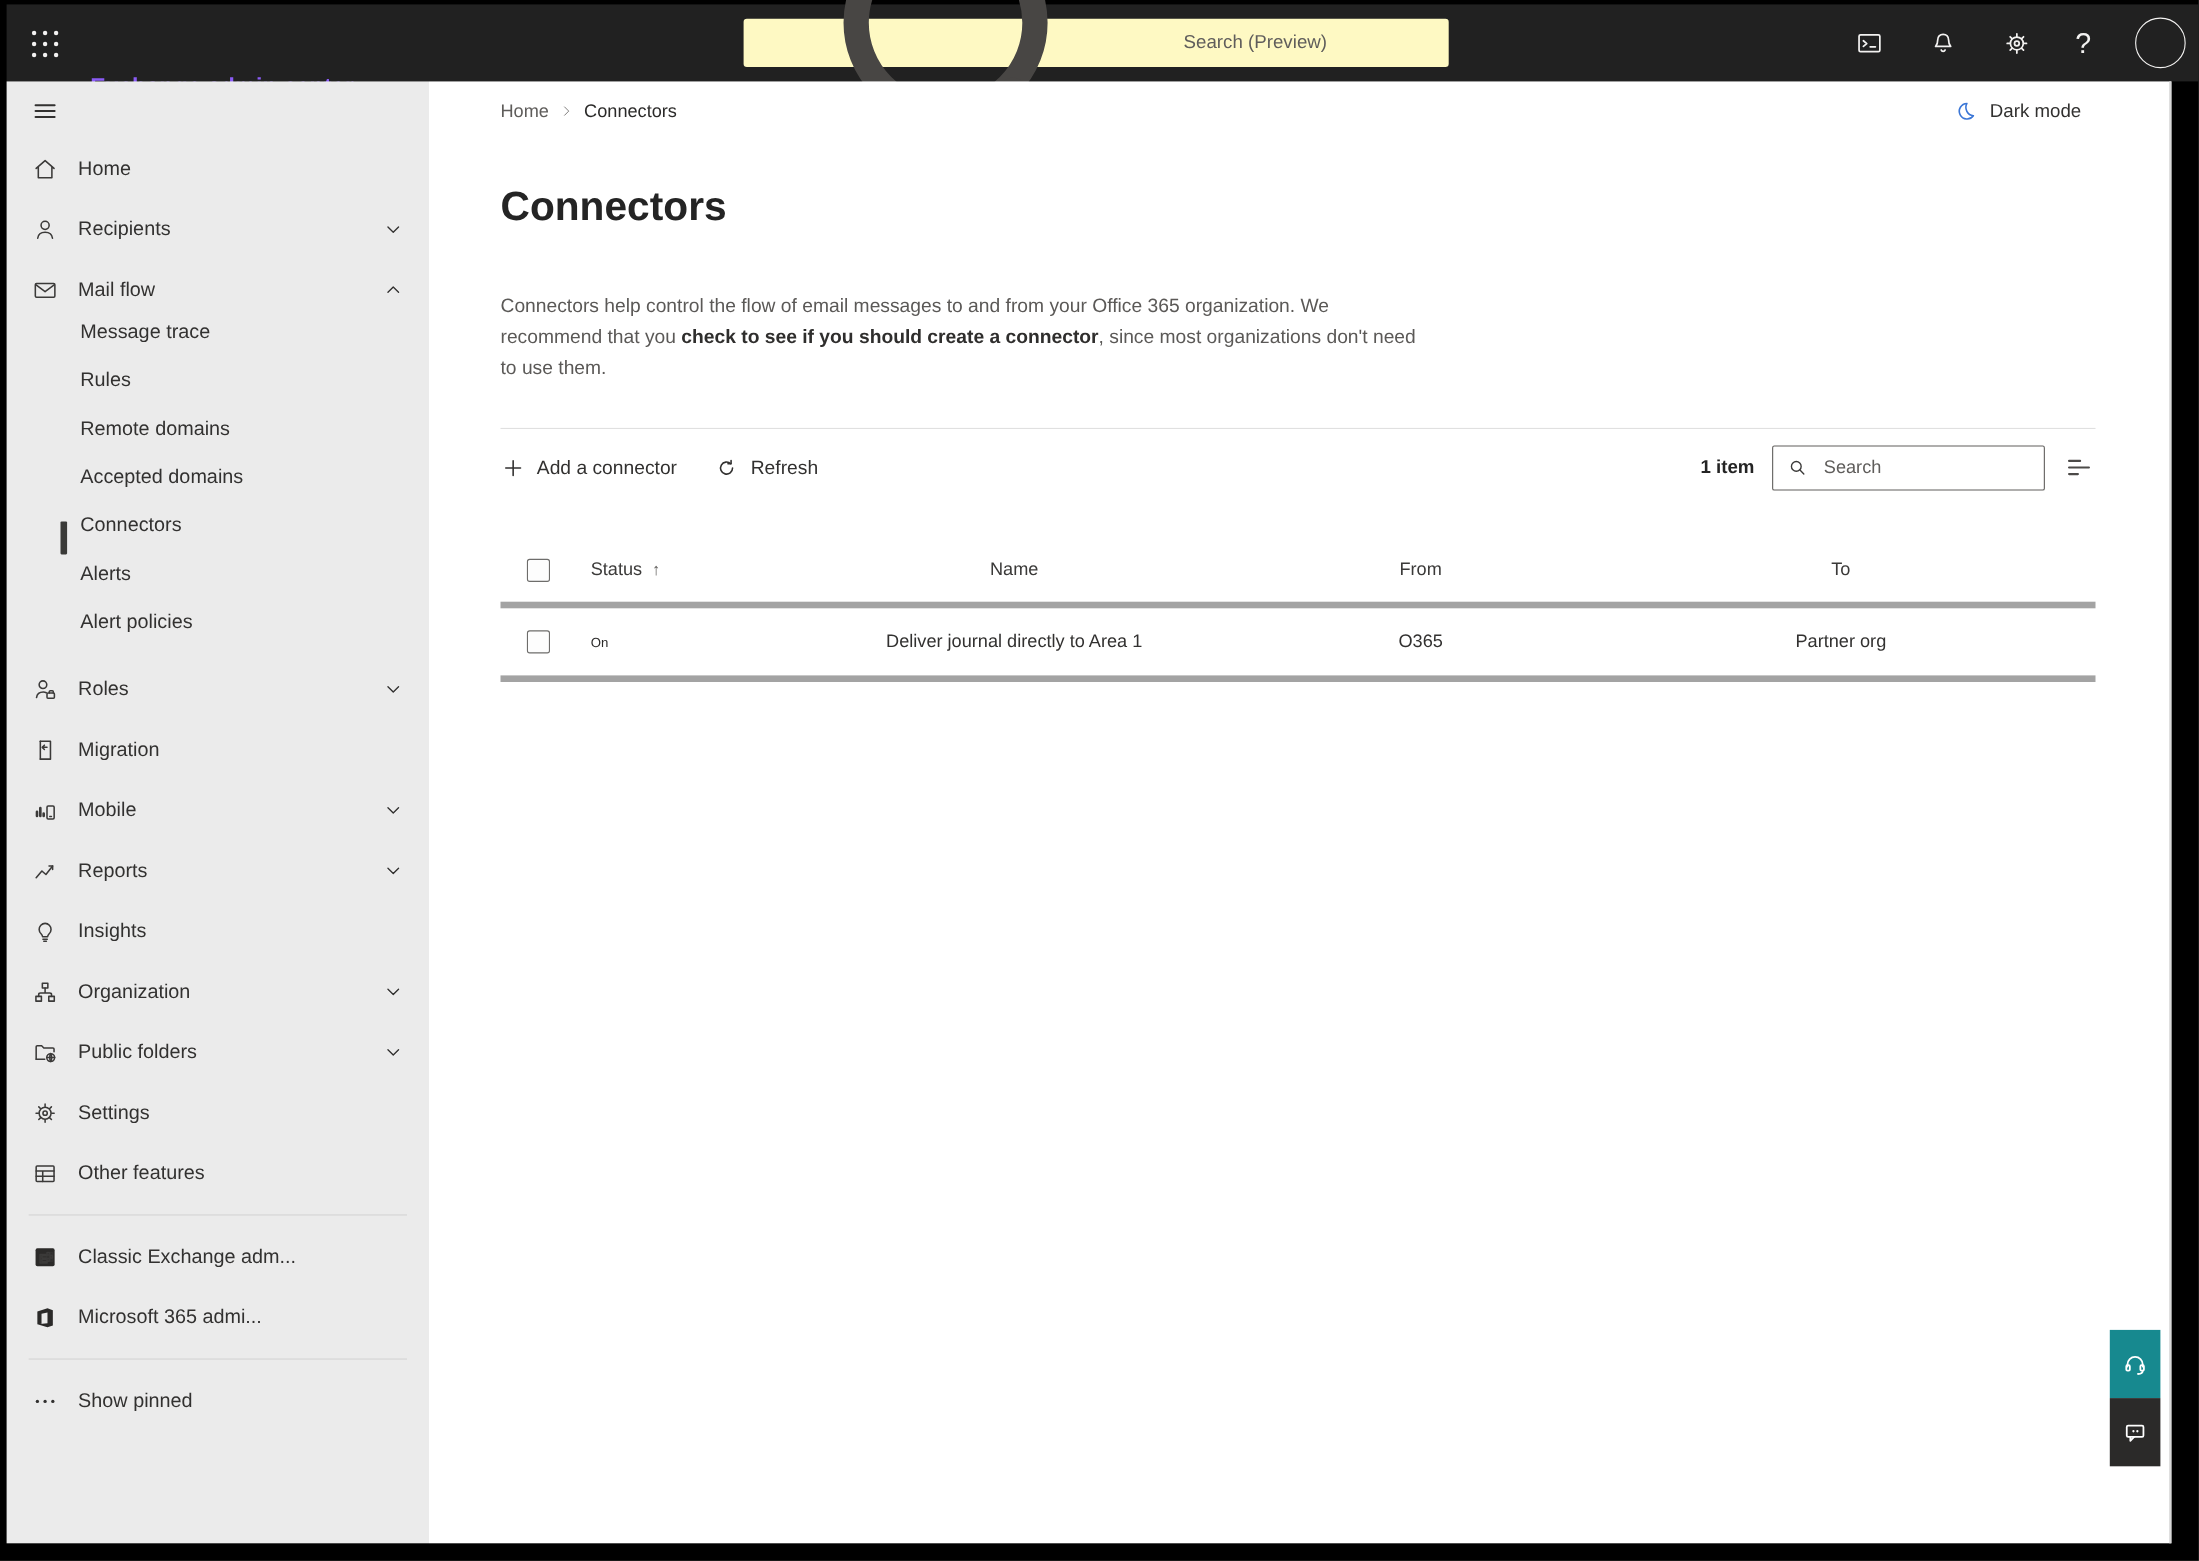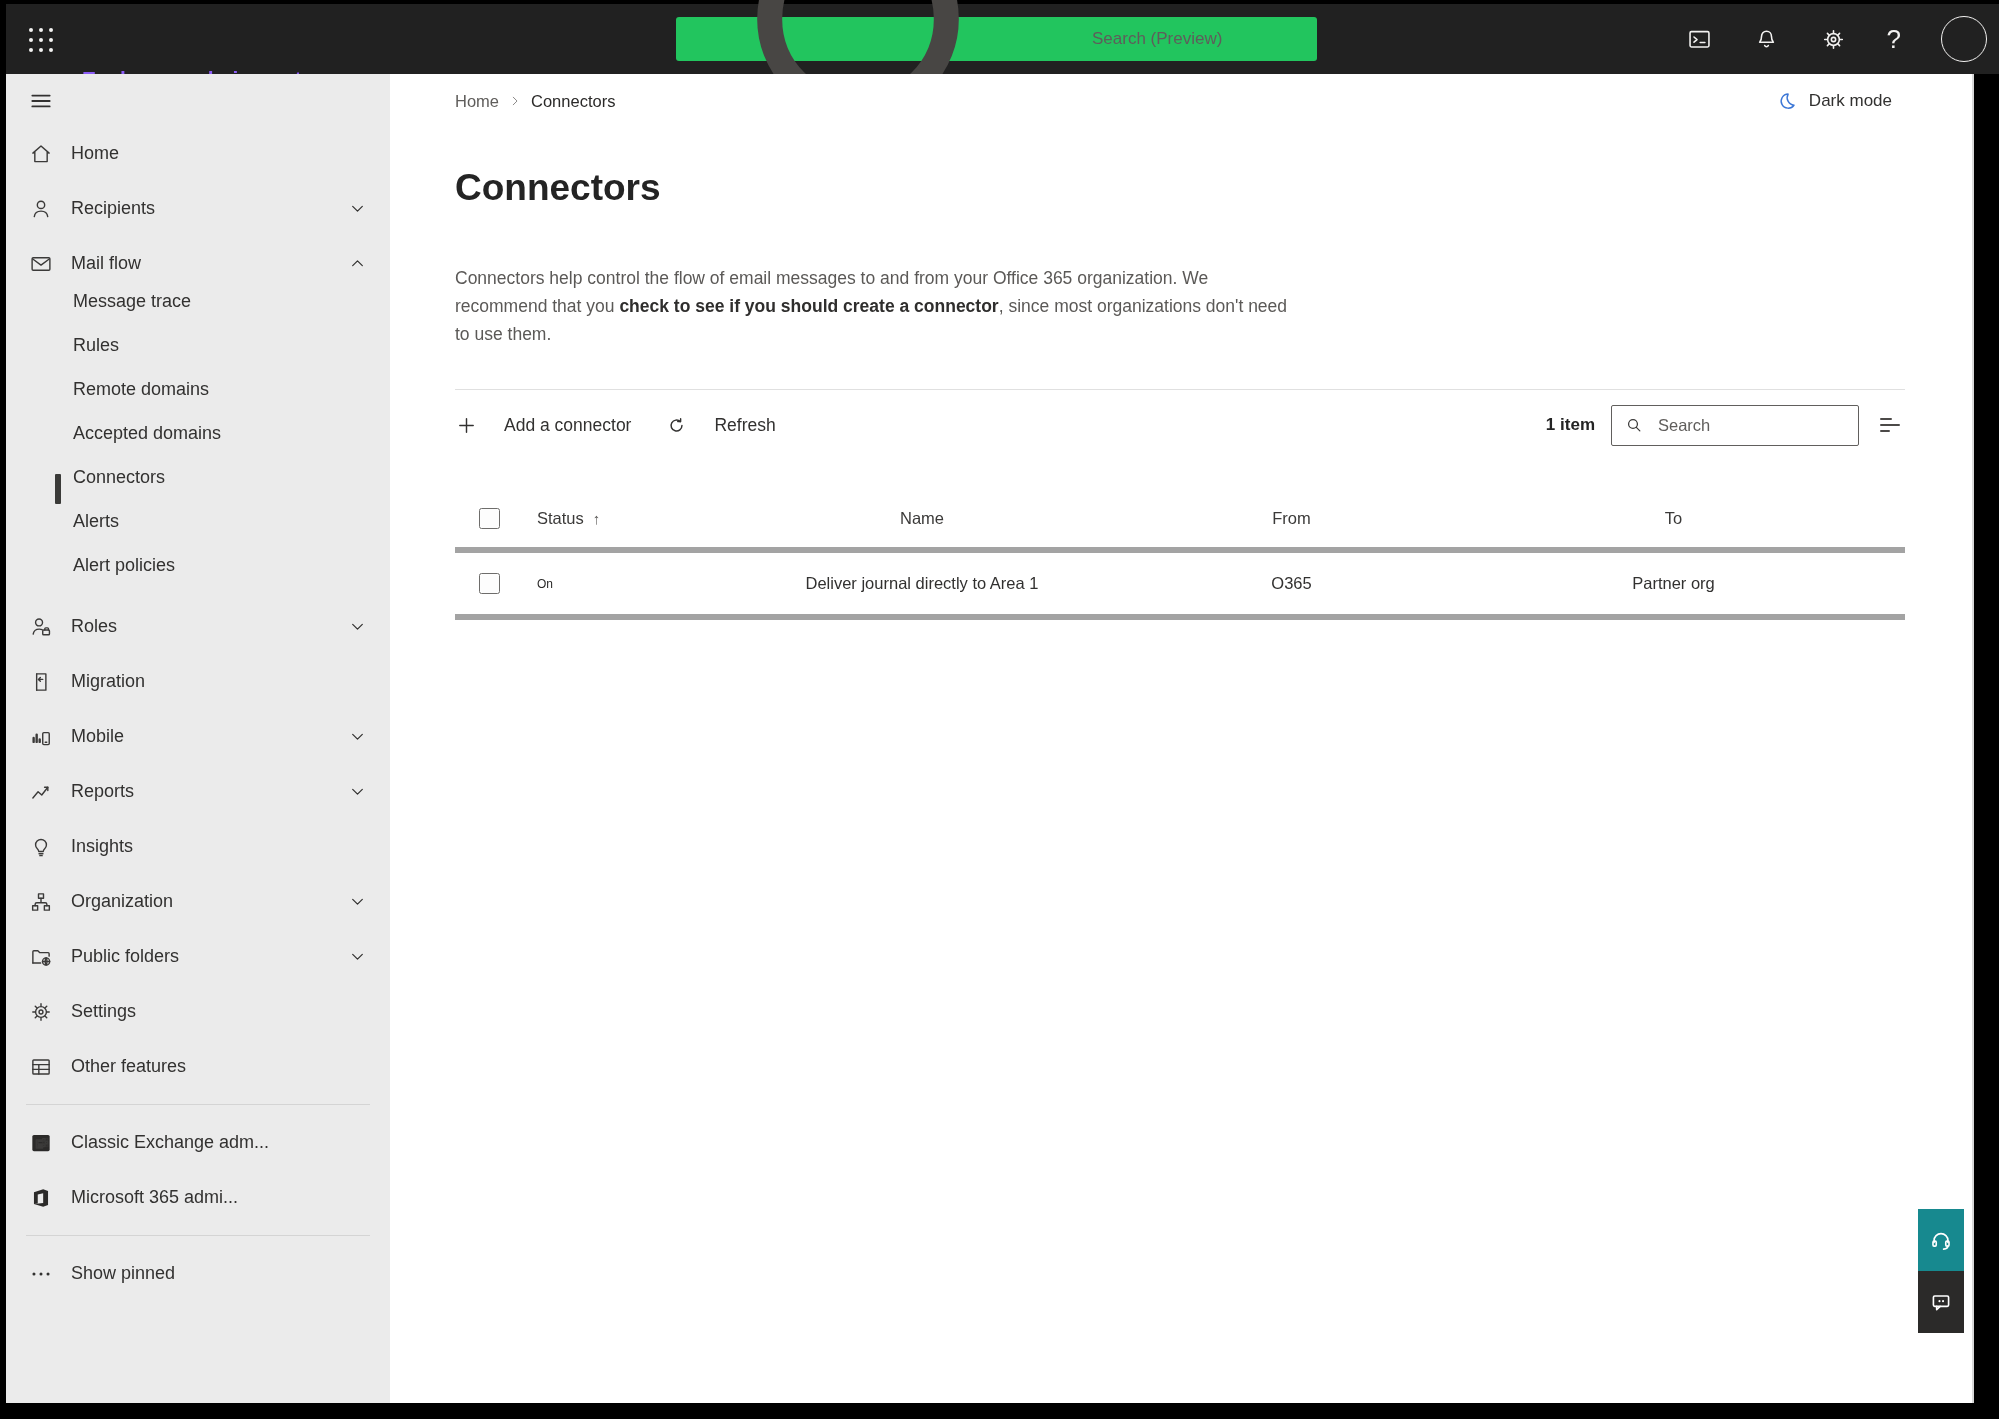--- a/index.html
+++ b/index.html
@@ -9,22 +9,22 @@
     -webkit-font-smoothing:antialiased;
   }
   [data-interactable="true"]{cursor:pointer;}
   
   .topbar{position:absolute;left:6px;top:4px;right:0;height:70px;background:#212121;}
   .waffle{position:absolute;left:22px;top:23px;width:26px;height:26px;display:grid;
     grid-template-columns:repeat(3,1fr);gap:4px;place-items:center;}
   .waffle i{width:4.5px;height:4.5px;background:#f3f2f1;border-radius:50%;}
   .tb-title{position:absolute;left:76px;top:0;height:70px;display:flex;align-items:center;
     color:#8b5cf6;font-size:21px;font-weight:600;letter-spacing:.2px;margin-top:40px;}
-  .tb-search{position:absolute;left:670px;top:13px;width:641px;height:44px;background:#22c55e;
-    border-radius:3px;display:flex;align-items:center;padding:0 2px;box-sizing:border-box;}
+  .tb-search{position:absolute;left:670px;top:13px;width:641px;height:44px;background:#fef9c3;
+    border-radius:3px;display:flex;align-items:center;padding:0 18px;box-sizing:border-box;}
   .tb-search input{flex:1;border:none;outline:none;background:transparent;font-size:17px;
     font-family:"Liberation Sans",sans-serif;color:#3b3b3b;margin-left:12px;}
   .tb-search input::placeholder{color:#5f5d5b;}
   .tb-icons{position:absolute;right:12px;top:0;height:70px;display:flex;align-items:center;gap:40px;}
   .ti{width:27px;height:27px;}
   .ti *{fill:none;stroke:#f3f2f1;stroke-width:1.4;stroke-linecap:round;stroke-linejoin:round;}
   .helpmark{color:#f3f2f1;font-size:26px;font-weight:400;line-height:1;}
   .avatar{width:46px;height:46px;border-radius:50%;border:1.6px solid #f3f2f1;box-sizing:border-box;}
   .mg *{fill:none;stroke:#484644;stroke-width:1.5;stroke-linecap:round;}
   
@@ -60,21 +60,21 @@
   .page-title{position:absolute;left:65px;top:92px;margin:0;font-size:37px;line-height:44px;
     font-weight:600;color:#242424;}
   .page-desc{position:absolute;left:65px;top:172px;width:840px;font-size:17.5px;line-height:28px;
     color:#5b5957;}
   .page-desc .em{font-weight:600;color:#2f2e2d;}
   .toolbar-divider{position:absolute;left:65px;top:315px;width:1450px;border:none;
     border-top:1px solid #e0e0e0;margin:0;}
   .toolbar{position:absolute;left:65px;top:316px;width:1450px;height:70px;display:flex;
     align-items:center;justify-content:space-between;}
   .tool-left{display:flex;align-items:center;gap:34px;}
-  .tool-btn{display:flex;align-items:center;gap:26px;font-size:17.5px;color:#323130;background:none;
+  .tool-btn{display:flex;align-items:center;gap:10px;font-size:17.5px;color:#323130;background:none;
     border:none;padding:0;font-family:"Liberation Sans",sans-serif;}
   .tool-btn svg{width:23px;height:23px;}
   .tool-btn svg *{fill:none;stroke:#323130;stroke-width:1.5;stroke-linecap:round;stroke-linejoin:round;}
   .tool-right{display:flex;align-items:center;gap:16px;}
   .item-count{font-size:17px;font-weight:700;color:#242424;margin-right:0;}
   .tbl-search{width:248px;height:41px;border:1px solid #615f5d;border-radius:2px;background:#fff;
     display:flex;align-items:center;padding:0 12px;box-sizing:border-box;}
   .tbl-search svg{width:20px;height:20px;}
   .tbl-search svg *{fill:none;stroke:#3b3a39;stroke-width:1.5;stroke-linecap:round;}
   .tbl-search input{flex:1;border:none;outline:none;background:transparent;font-size:16.5px;

